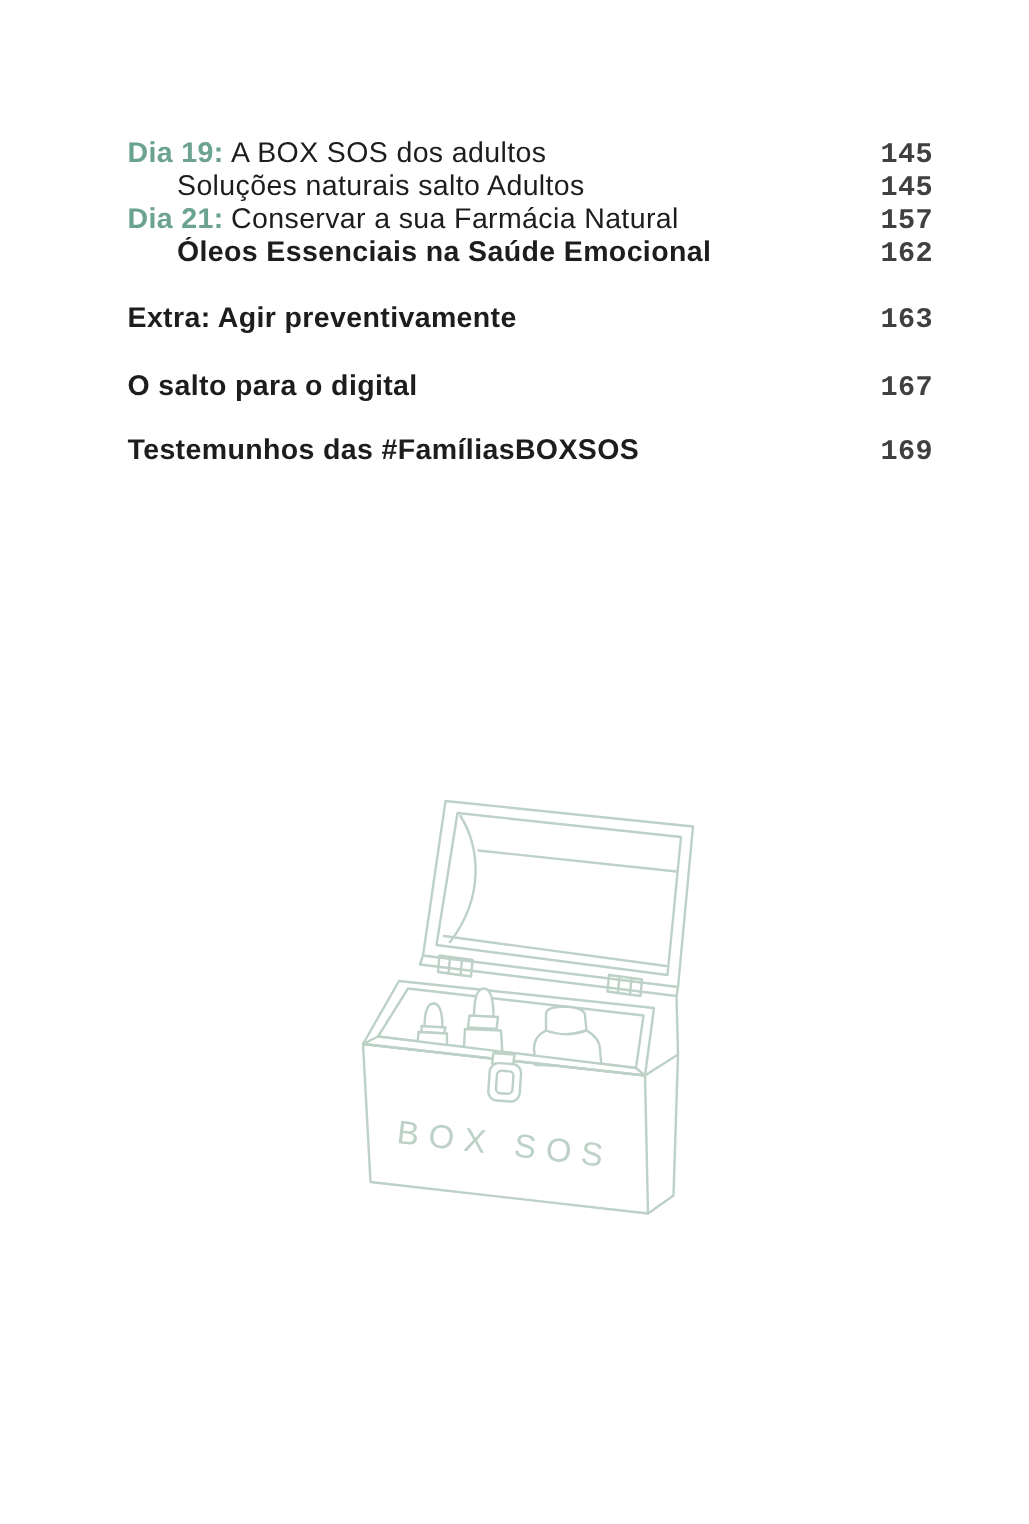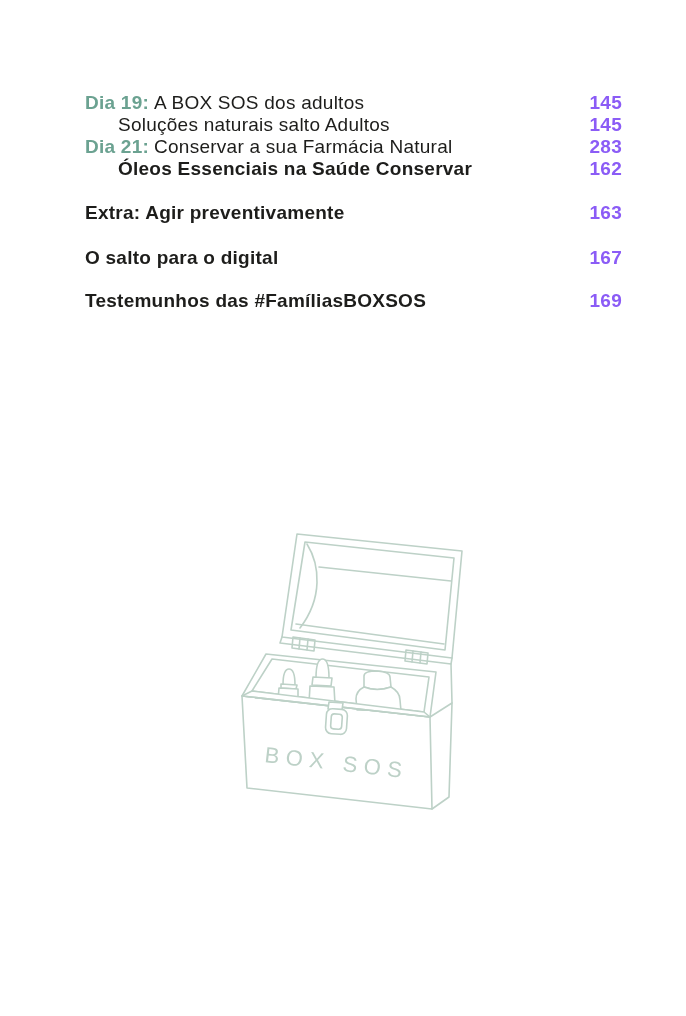--- a/index.html
+++ b/index.html
@@ -23,32 +23,33 @@
     line-height:22px;
     font-size:19px;
     letter-spacing:.25px;
     white-space:nowrap;
   }
   .row .title{flex:1 1 auto;overflow:hidden;}
   .row .pagenum{
     flex:0 0 auto;
     text-align:right;
     font-weight:bold;
-    color:#8b5cf6;
+    color:#404040;
+    font-family:Liberation Mono, monospace;
   }
   .prefix{
     font-weight:bold;
     color:#6ba291;
     margin-right:5px;
   }
   .indent{padding-left:33px;}
   .bold{font-weight:bold;}
   .gap1{margin-top:23px;}
   .gap2{margin-top:22px;}
-  .gap3{margin-top:23px;}
+  .gap3{margin-top:23px;align-items:center;}
   .gap4{margin-top:21px;}
   .illustration{
     position:absolute;
     left:230px;top:520px;
     width:250px;height:300px;
   }
   .illustration svg{display:block;width:100%;height:100%;}
 </style>
 </head>
 <body>
@@ -64,26 +65,26 @@
 
     <div class="row">
       <span class="title indent"><span>Soluções naturais salto Adultos</span></span>
       <span class="pagenum">145</span>
     </div>
 
 
 
     <div class="row">
       <span class="title"><span class="prefix">Dia 21:</span><span>Conservar a sua Farmácia Natural</span></span>
-      <span class="pagenum">283</span>
+      <span class="pagenum">157</span>
     </div>
 
 
     <div class="row">
-      <span class="title indent bold"><span>Óleos Essenciais na Saúde Conservar</span></span>
+      <span class="title indent bold"><span>Óleos Essenciais na Saúde Emocional</span></span>
       <span class="pagenum">162</span>
     </div>
 
     <div class="row gap2">
       <span class="title bold"><span>Extra: Agir preventivamente</span></span>
       <span class="pagenum">163</span>
     </div>
 
     <div class="row gap3">
       <span class="title bold"><span>O salto para o digital</span></span>

